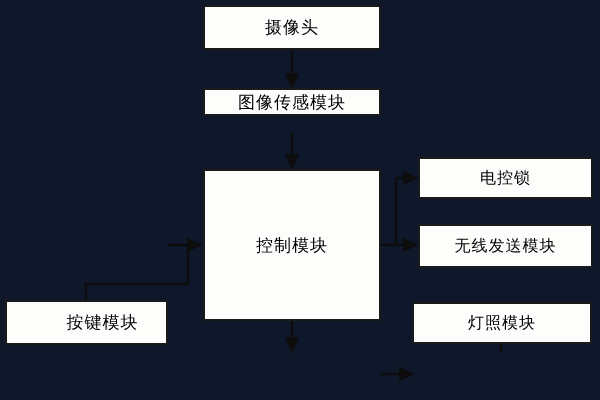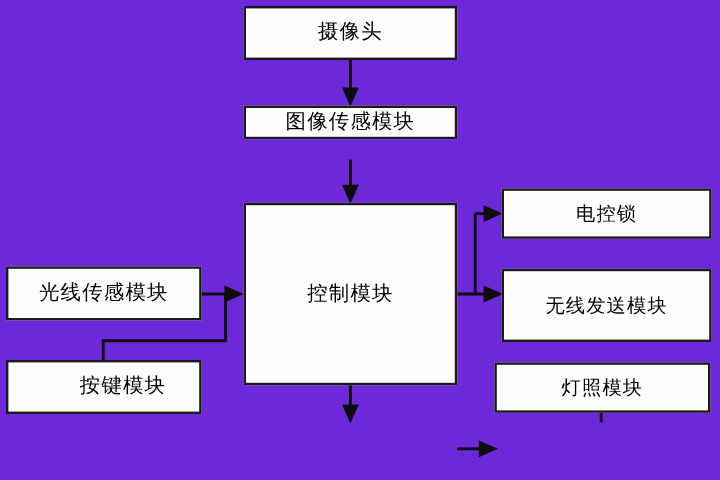--- a/index.html
+++ b/index.html
@@ -10,21 +10,21 @@
     width: 600px;
     height: 400px;
     background: #f2f2f0;
     font-family: "DejaVu Sans", "Liberation Sans", sans-serif;
     overflow: hidden;
   }
   #diagram {
     position: relative;
     width: 600px;
     height: 400px;
-    background: #6d28d9;
+    background: #0f172a;
     text-decoration: underline;
   }
   .node {
     position: absolute;
     box-sizing: border-box;
     background: #fdfdfb;
     border: 2px solid #1a1a1a;
     display: flex;
     align-items: center;
     justify-content: center;
@@ -39,21 +39,21 @@
   }
   .node.small .label { font-size: 16px; text-align: right; }
 
   
   #node-camera        { left: 203px; top: 5px;   width: 178px; height: 45px; }
   #node-image-sensor  { left: 203px; top: 88px;  width: 178px; height: 28px; }
   #node-control       { left: 203px; top: 169px; width: 178px; height: 152px; }
   #node-light-sensor  { left: 5px;   top: 222px; width: 163px; height: 45px; }
   #node-button        { left: 5px;   top: 300px; width: 163px; height: 45px; padding-left: 32px; }
   #node-lock          { left: 418px; top: 157px; width: 175px; height: 42px; }
-  #node-wireless      { left: 418px; top: 224px; width: 175px; height: 61px; }
+  #node-wireless      { left: 418px; top: 224px; width: 175px; height: 44px; }
   #node-lighting      { left: 412px; top: 269px; width: 180px; height: 42px; margin-top: 33px; }
   #node-power         { left: 414px; top: 352px; width: 178px; height: 44px; }
   #node-current       { left: 203px; top: 352px; width: 178px; height: 44px; }
 
   svg#connectors {
     position: absolute;
     left: 0;
     top: 0;
     width: 600px;
     height: 400px;
@@ -130,23 +130,20 @@
   </div>
 
   <div class="node" id="node-image-sensor">
     <span class="label">图像传感模块</span>
   </div>
 
   <div class="node" id="node-control">
     <span class="label">控制模块</span>
   </div>
 
-  <div class="node" id="node-light-sensor">
-    <span class="label">光线传感模块</span>
-  </div>
 
   <div class="node" id="node-button">
     <span class="label">按键模块</span>
   </div>
 
   <div class="node small" id="node-lock">
     <span class="label">电控锁</span>
   </div>
 
   <div class="node small" id="node-wireless">

